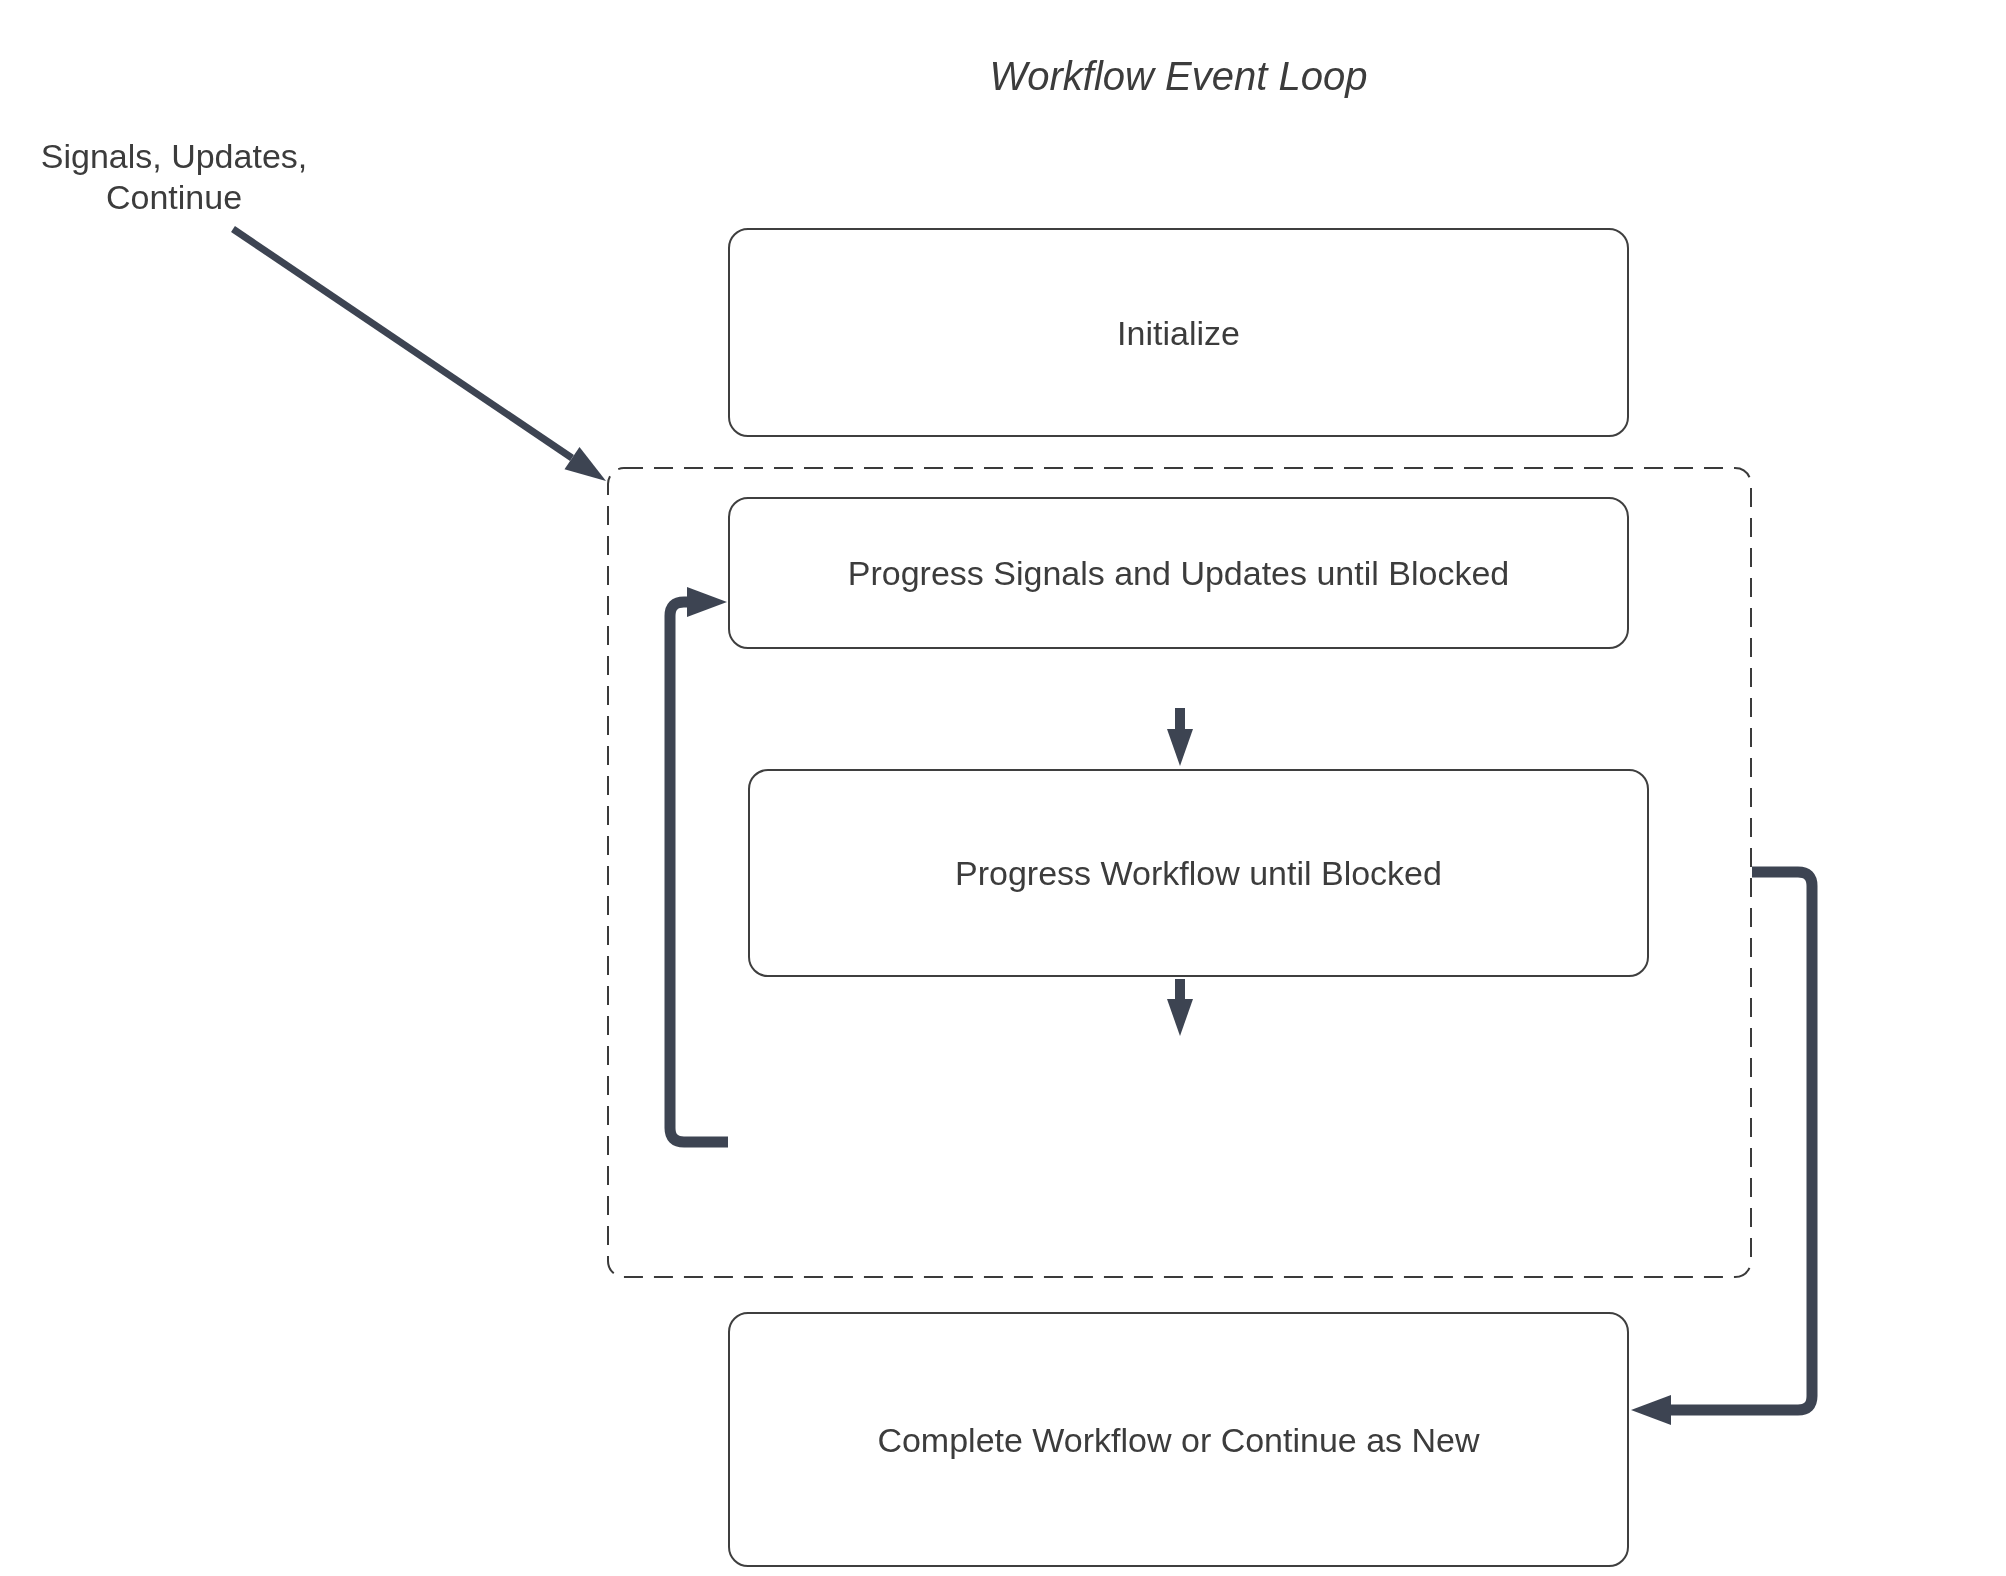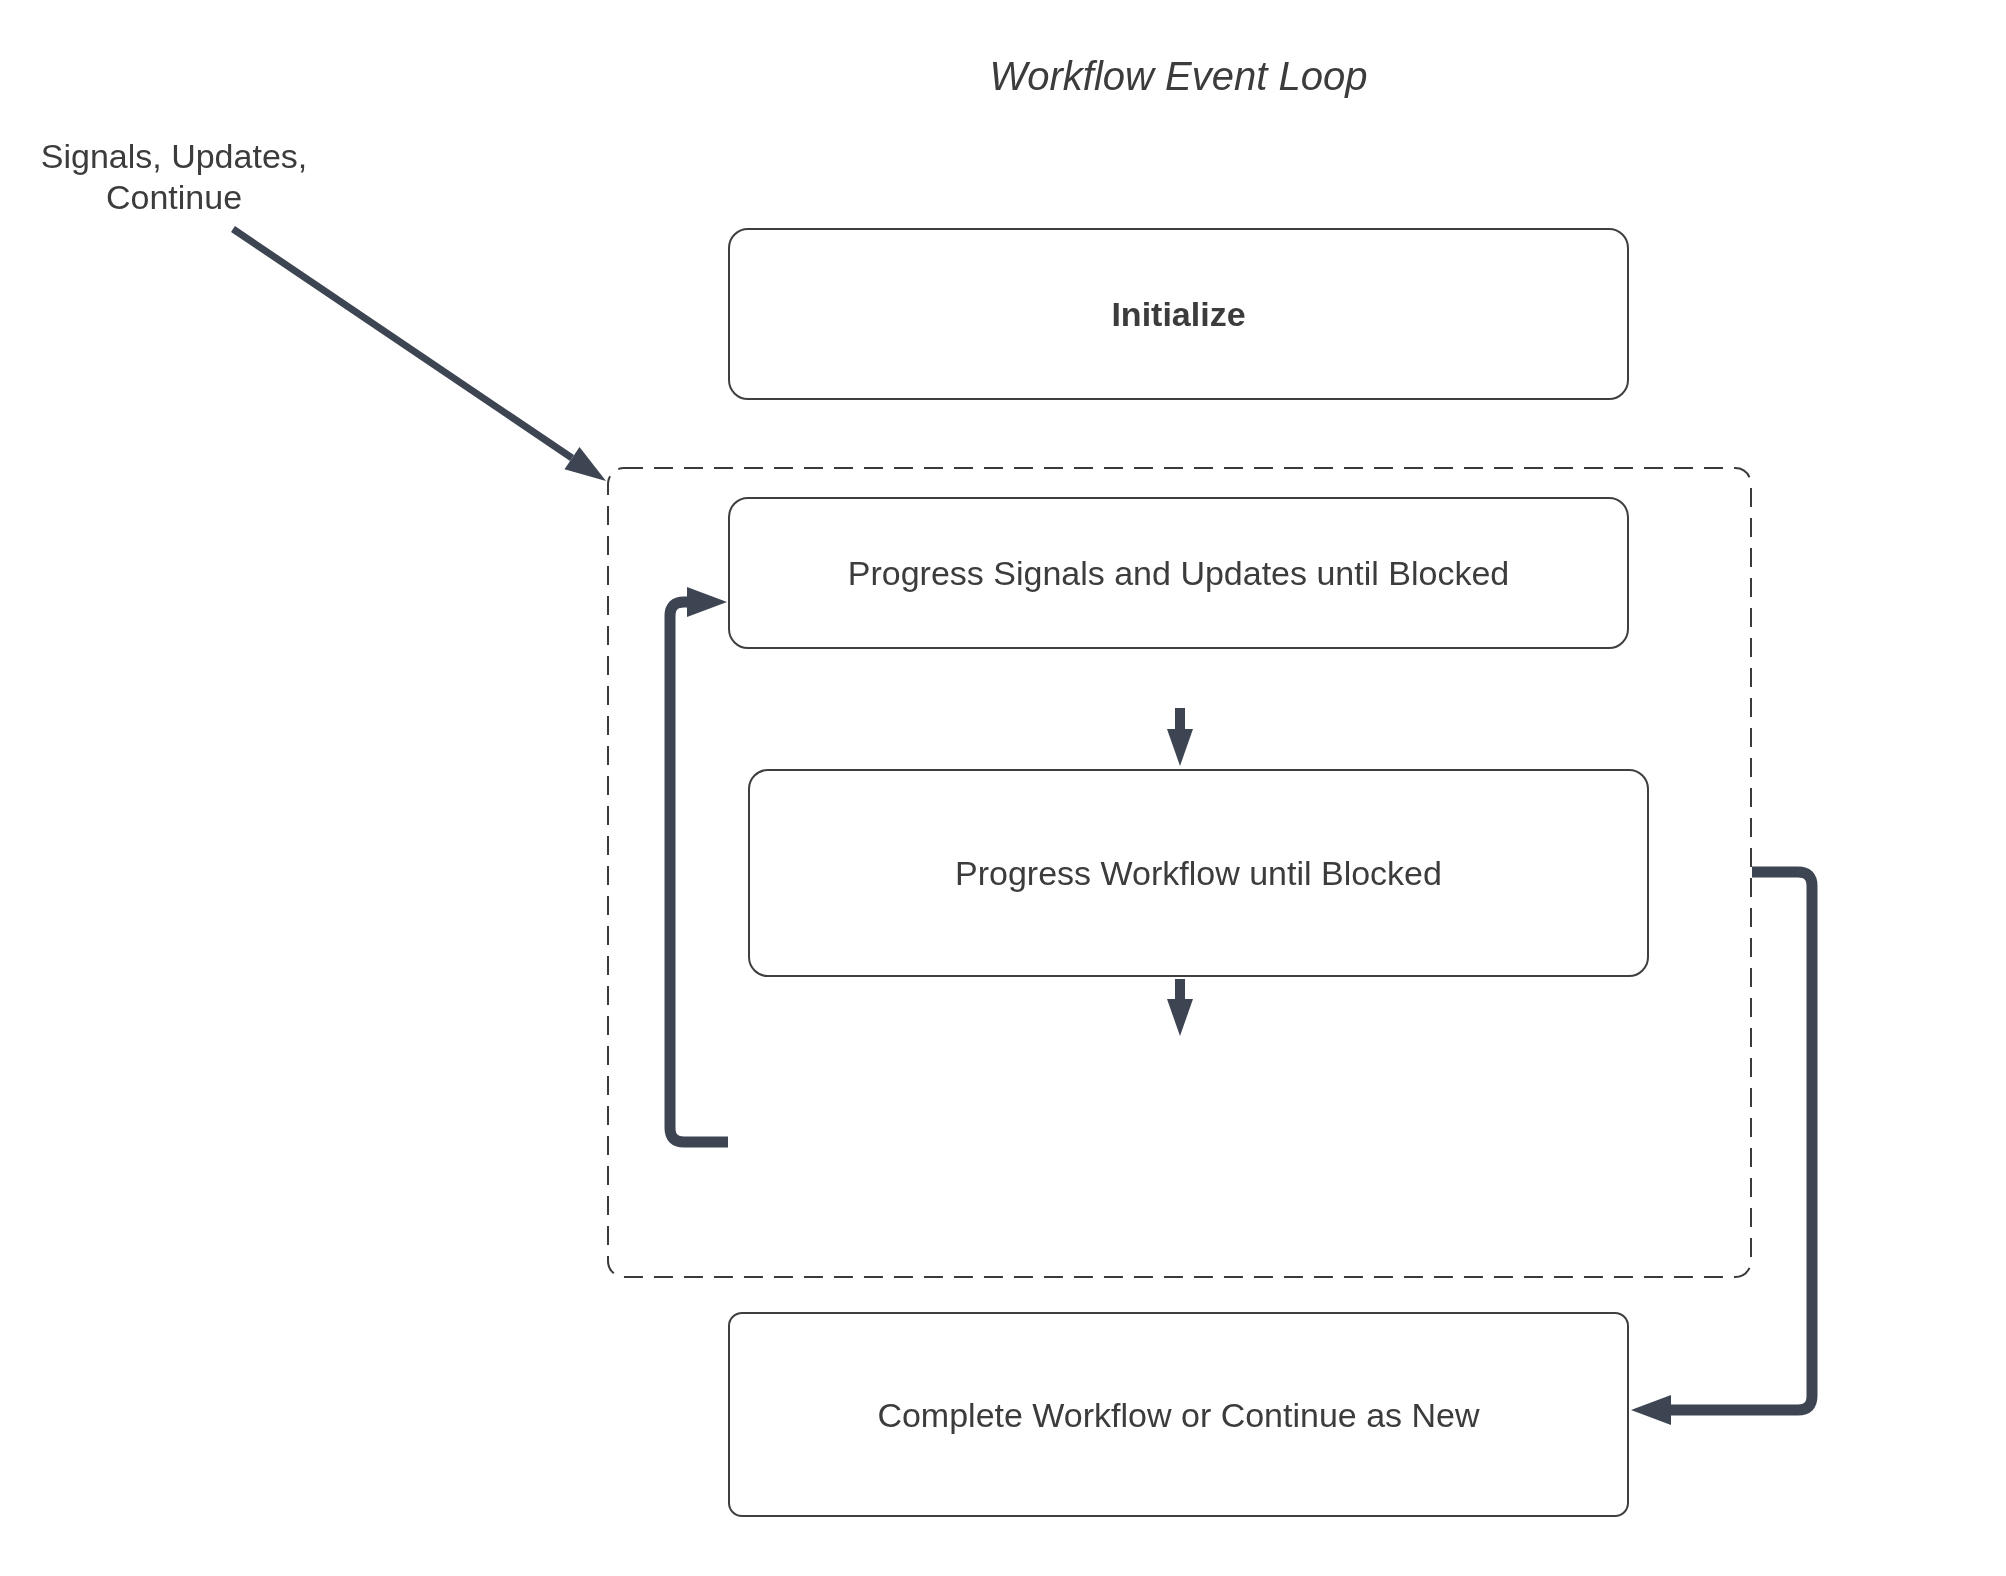--- a/index.html
+++ b/index.html
@@ -50,25 +50,25 @@
     border-radius: 20px;
     display: flex;
     align-items: center;
     justify-content: center;
     text-align: center;
     font-size: 34px;
     line-height: 42px;
     color: var(--text);
     z-index: 2;
   }
-  .node-initialize        { top: 228px;  height: 172px; font-weight: bold; }
+  .node-initialize        { top: 228px;  height: 209px; }
   .node-progress-signals  { top: 497px;  height: 152px; }
   .node-progress-workflow { top: 769px;  height: 208px; margin-left: 20px; }
   .node-execute-queries   { top: 1037px; height: 210px; }
-  .node-complete          { top: 1312px; height: 205px; border-radius: 14px; }
+  .node-complete          { top: 1312px; height: 255px; }
   .overlay {
     position: absolute;
     left: 0; top: 0;
     width: 2006px;
     height: 1576px;
     z-index: 3;
     pointer-events: none;
   }
   .connector { stroke: var(--connector); fill: none; }
   .connector-head { fill: var(--connector); stroke: none; }

